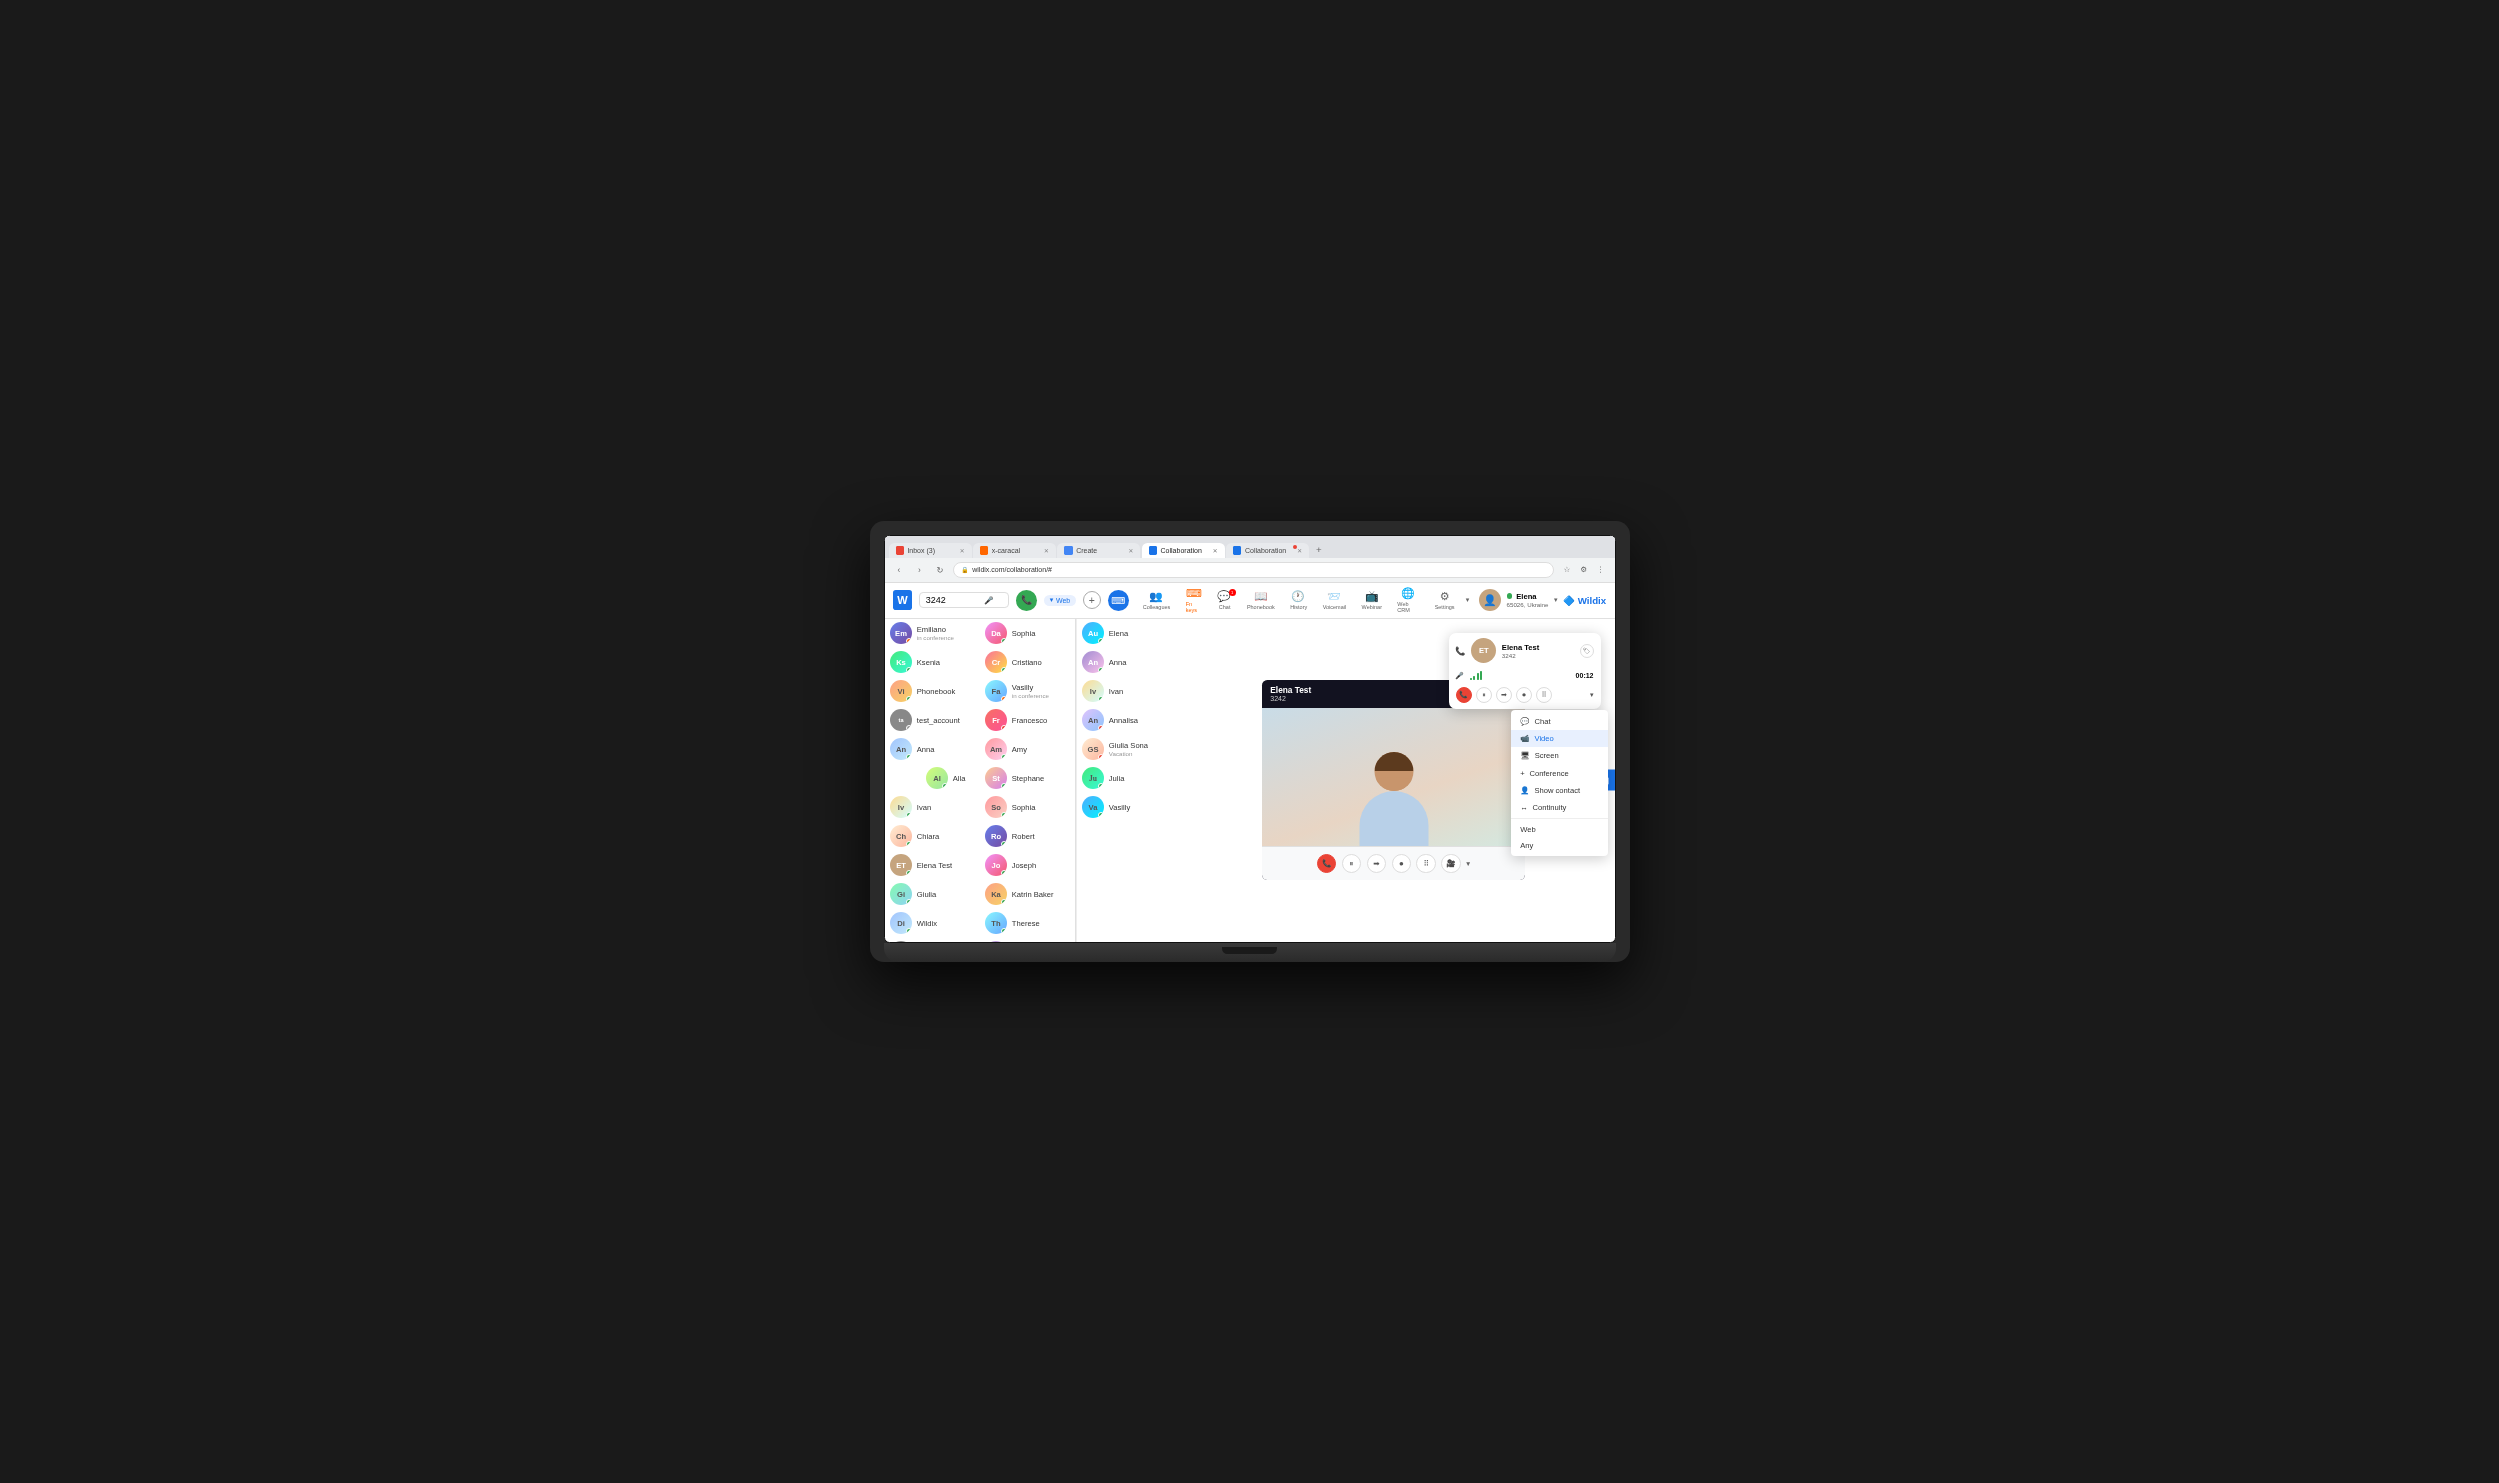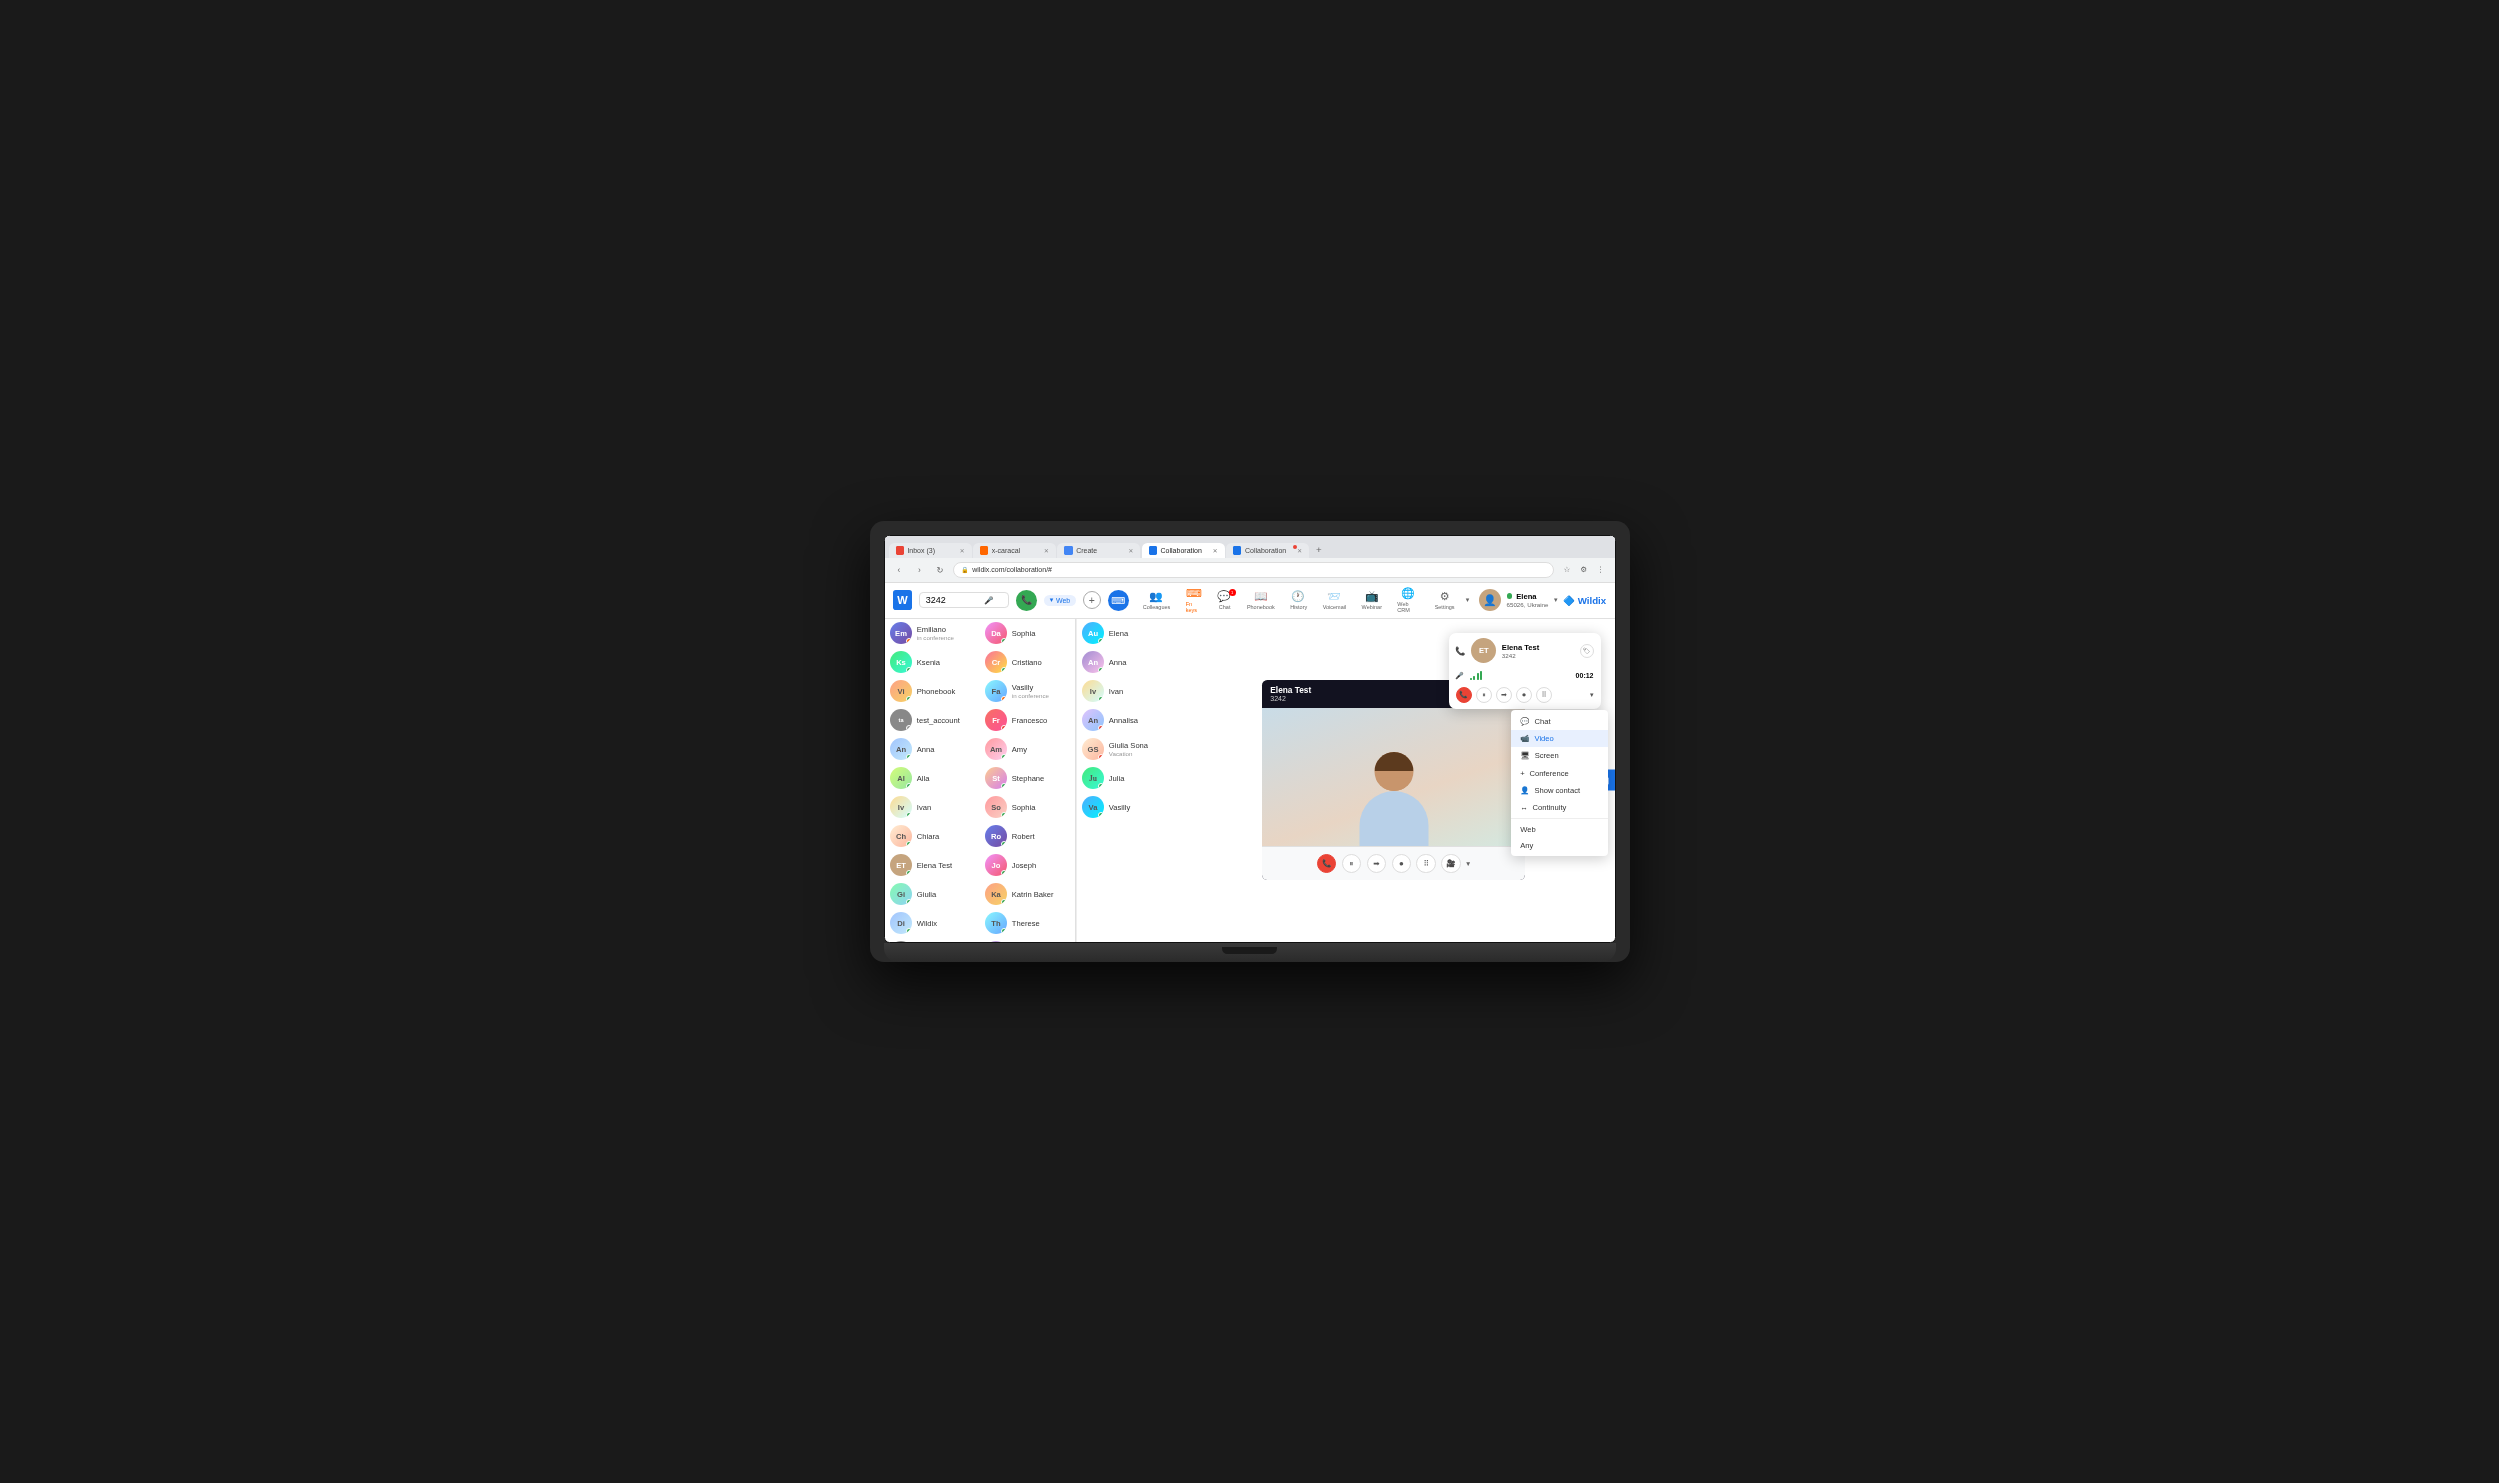--- a/index.html
+++ b/index.html
@@ -556,21 +556,21 @@
     .av-em { background: linear-gradient(135deg, #667eea, #764ba2); }
     .av-da { background: linear-gradient(135deg, #f093fb, #f5576c); }
     .av-au { background: linear-gradient(135deg, #4facfe, #00f2fe); }
     .av-ks { background: linear-gradient(135deg, #43e97b, #38f9d7); }
     .av-cr { background: linear-gradient(135deg, #fa709a, #fee140); }
     .av-an { background: linear-gradient(135deg, #a18cd1, #fbc2eb); }
     .av-vi { background: linear-gradient(135deg, #fda085, #f6d365); }
     .av-fa { background: linear-gradient(135deg, #89f7fe, #66a6ff); }
     .av-iv { background: linear-gradient(135deg, #fddb92, #d1fdff); color: #555; }
     .av-an2 { background: linear-gradient(135deg, #a1c4fd, #c2e9fb); color: #555; }
-    .av-al { background: linear-gradient(135deg, #d4fc79, #96e6a1); color: #555; }
+    .av-al { background: linear-gradient(135deg, #d4fc79, #96e6a1); color: #555; margin-left: 36px; }
     .av-fr { background: linear-gradient(135deg, #f77062, #fe5196); }
     .av-an3 { background: linear-gradient(135deg, #e0c3fc, #8ec5fc); color: #555; }
     .av-ch { background: linear-gradient(135deg, #ffecd2, #fcb69f); color: #555; }
     .av-am { background: linear-gradient(135deg, #ff9a9e, #fecfef); color: #555; }
     .av-gi { background: linear-gradient(135deg, #84fab0, #8fd3f4); color: #555; }
     .av-st { background: linear-gradient(135deg, #fccb90, #d57eeb); }
     .av-di { background: linear-gradient(135deg, #a1c4fd, #c2e9fb); color: #555; }
     .av-so { background: linear-gradient(135deg, #ff9a9e, #fad0c4); color: #555; }
     .av-ro { background: linear-gradient(135deg, #667eea, #764ba2); }
     .av-ju { background: linear-gradient(135deg, #43e97b, #38f9d7); color: #555; }

